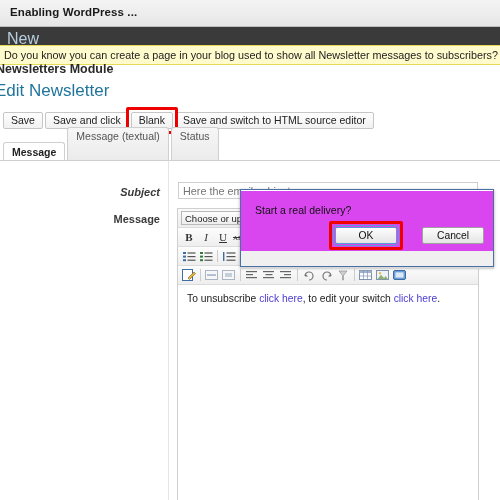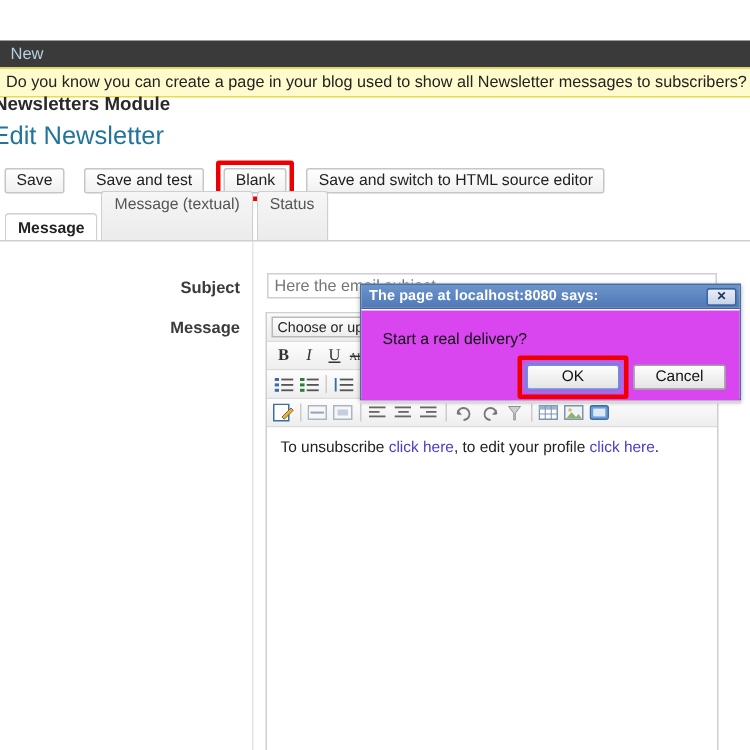--- a/index.html
+++ b/index.html
@@ -32,21 +32,21 @@
   }
 
   
   .adminbar {
     position: absolute; left: 0; top: 27px;
     width: 500px; height: 18px;
     background: #3a3a3a;
   }
   .adminbar-item {
     position: absolute; left: 7px; top: 3px;
-    font-size: 11px; color: #b8cfe0;
+    font-size: 16px; color: #b8cfe0;
     white-space: nowrap;
   }
 
   
   .notice {
     position: absolute; left: 0; top: 45px;
     width: 500px; height: 20px;
     background: #fffbcc;
     border-top: 1px solid #e6db55;
     border-bottom: 1px solid #e6db55;
@@ -65,21 +65,21 @@
   }
   .page-title {
     position: absolute; left: -5px; top: 81px;
     font-size: 17px; font-weight: normal; color: #21759b;
     white-space: nowrap;
   }
 
   
   .actions {
     position: absolute; left: 3px; top: 112px;
-    display: flex; align-items: center; gap: 13px;
+    display: flex; align-items: center; gap: 2px;
   }
   .btn {
     height: 17px;
     padding: 0 7px;
     font-size: 10.5px;
     line-height: 15px;
     color: #222;
     background: linear-gradient(#fefefe, #f1f1f1);
     border: 1px solid #c6c6c6;
     border-radius: 2px;
@@ -134,21 +134,21 @@
   
   .form-divider {
     position: absolute; left: 168px; top: 161px;
     width: 1px; height: 339px; background: #e4e4e4;
   }
   .field-label {
     position: absolute;
     font-size: 11px; font-weight: bold; color: #3a3a3a;
     text-align: right; width: 120px;
   }
-  .lbl-subject { left: 40px; top: 186px; }
+  .lbl-subject { left: 40px; top: 186px; font-style: italic; }
   .lbl-message { left: 40px; top: 213px; }
 
   .subject-input {
     position: absolute; left: 178px; top: 182px;
     width: 300px; height: 17px;
     border: 1px solid #cfcfcf;
     background: #fff;
     font-size: 10.8px; color: #8a8a8a;
     padding: 0 4px; line-height: 15px;
     font-family: "Liberation Sans", sans-serif;
@@ -242,21 +242,21 @@
     background: #d946ef;
     border-top: 1px solid #ffffff;
   }
   .dlg-message {
     position: absolute; left: 14px; top: 13px;
     font-size: 10.5px; color: #111;
     white-space: nowrap;
   }
   .dlg-buttons {
     position: absolute; right: 9px; bottom: 7px;
-    display: flex; gap: 9px; align-items: flex-start;
+    display: flex; gap: 25px; align-items: flex-start;
   }
   .dlg-btn {
     width: 62px; height: 17px;
     font-size: 10.3px; color: #111;
     background: linear-gradient(#fdfdfd, #e4e4e4);
     border: 1px solid #a0a0a0;
     border-radius: 2px;
     display: inline-flex; align-items: center; justify-content: center;
     cursor: pointer;
     position: relative;
@@ -273,35 +273,38 @@
     position: absolute; left: 240px; top: 267px;
     width: 254px; height: 2px;
     background: #d8d8d8;
   }
 </style>
 </head>
 <body>
 
 <div id="app">
 
+  <div class="titlebar">
+    <div class="titlebar-text">Enabling WordPress ...</div>
+  </div>
 
   <div class="adminbar">
     <div class="adminbar-item">New</div>
   </div>
 
   <div class="notice">
     <div class="notice-text"><span>Do you know you can create a page in your blog used to show all Newsletter messages to subscribers? Go to the </span></div>
   </div>
 
   <div class="module-title">Newsletters Module</div>
   <div class="page-title">Edit Newsletter</div>
 
   <div class="actions">
     <div class="btn">Save</div>
-    <div class="btn">Save and test</div>
+    <div class="btn">Save and click</div>
     <div class="btn-send-wrap">
       <div class="btn">Blank</div>
       <div class="hl-box hl-send"></div>
     </div>
     <div class="btn">Save and switch to HTML source editor</div>
   </div>
 
   <div class="tabs">
     <div class="tab active">Message</div>
     <div class="tab">Message (textual)</div>
@@ -452,29 +455,25 @@
       </div>
       <div class="tbtn">
         <svg width="14" height="11" viewBox="0 0 14 11" aria-hidden="true">
           <rect x="0.5" y="0.5" width="12" height="9" rx="1.5" fill="#6d9ed6" stroke="#3d6ca6"></rect>
           <rect x="2.5" y="2.4" width="8" height="5.2" fill="#dceaf8"></rect>
         </svg>
       </div>
     </div>
 
     <div class="ed-body">
-      <p><span>To unsubscribe </span><span class="ed-link">click here</span><span>, to edit your profile </span><span class="ed-link">click here</span><span>.</span></p>
+      <p><span>To unsubscribe </span><span class="ed-link">click here</span><span>, to edit your switch </span><span class="ed-link">click here</span><span>.</span></p>
     </div>
   </div>
 
   <div class="dialog">
-    <div class="dlg-titlebar">
-      <div class="dlg-title">The page at localhost:8080 says:</div>
-      <div class="dlg-close">✕</div>
-    </div>
     <div class="dlg-body">
       <div class="dlg-message">Start a real delivery?</div>
       <div class="dlg-buttons">
         <div class="ok-wrap">
           <div class="dlg-btn focused">OK</div>
           <div class="hl-box hl-ok"></div>
         </div>
         <div class="dlg-btn">Cancel</div>
       </div>
     </div>

